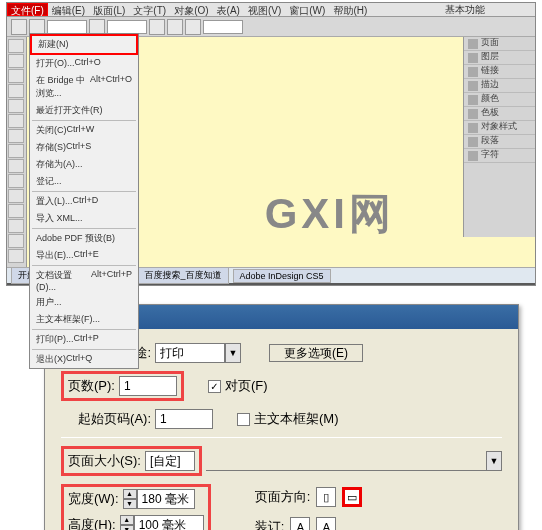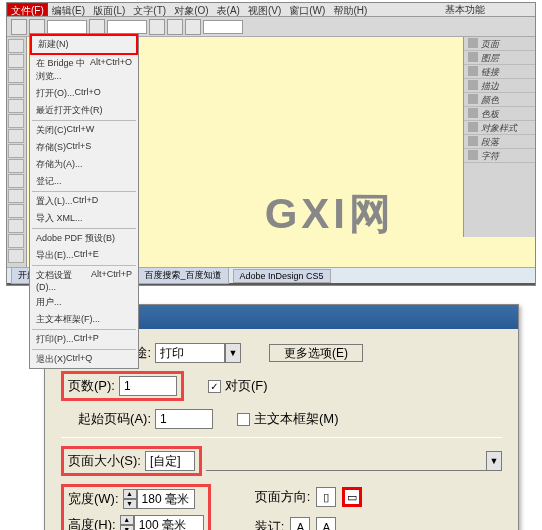--- a/index.html
+++ b/index.html
@@ -21,21 +21,21 @@
     .left-tools { width: 20px; background: #d4d4d4; border-right: 1px solid #999; display: flex; flex-direction: column; gap: 1px; padding: 2px 1px; }
     .tool-btn { width: 16px; height: 14px; background: #e4e4e4; border: 1px solid #aaa; }
     
     .dropdown-menu { position: absolute; left: 22px; top: 30px; width: 110px; background: #f0f0f0; border: 1px solid #888; font-size: 9px; z-index: 10; }
     .dd-item { padding: 2px 6px; color: #333; display: flex; justify-content: flex-start; }
     .dd-item.hl { border: 2px solid #f00; }
     .dd-sep { height: 1px; background: #bbb; margin: 1px 2px; }
     
     .canvas { flex: 1; background: #fef9c3; position: relative; }
     .right-panels { position: absolute; right: 0; top: 34px; width: 72px; height: 200px; background: #d4d4d4; border-left: 1px solid #999; }
-    .panel-row { height: 14px; border-bottom: 1px solid #bbb; font-size: 9px; padding: 1px 4px; color: #444; display:flex; align-items:flex-start; gap:3px;font-style:italic;}
+    .panel-row { height: 14px; border-bottom: 1px solid #bbb; font-size: 9px; padding: 1px 4px; color: #444; display:flex; align-items:flex-end; gap:3px;}
     .panel-icon { width: 10px; height: 10px; background: #aaa; }
     
     .watermark { position: absolute; right: 140px; bottom: 25px; font-size: 42px; color: #888; font-weight: bold; letter-spacing: 4px; }
     
     .taskbar { height: 16px; background: #e0e8f0; border-top: 1px solid #aaa; display: flex; font-size: 9px; align-items: center; gap: 4px; padding: 0 4px; }
     .task-item { padding: 1px 6px; background: #d0d8e8; border: 1px solid #aaa; }
     
     
     .dialog { width: 475px; margin: 18px 0 0 44px; background: #ece9d8; border: 1px solid #888; box-shadow: 2px 2px 4px rgba(0,0,0,0.3); }
     .dlg-title { height: 24px; background: linear-gradient(#3a6ea5, #2a5a95); color: #fff; font-size: 13px; font-weight: bold; padding: 3px 8px; }
@@ -83,26 +83,26 @@
     <div class="tb-btn"></div>
     <div class="tb-input"></div>
   </div>
 
   <div class="dropdown-menu">
     <div class="dd-item hl">
         <span>新建(N)</span>
         <span></span>
       </div>
     <div class="dd-item">
+        <span>打开(O)...</span>
+        <span>Ctrl+O</span>
+      </div>
+    <div class="dd-item">
         <span>在 Bridge 中浏览...</span>
         <span>Alt+Ctrl+O</span>
-      </div>
-    <div class="dd-item">
-        <span>打开(O)...</span>
-        <span>Ctrl+O</span>
       </div>
     <div class="dd-item">
         <span>最近打开文件(R)</span>
       </div>
     <div class="dd-sep"></div>
     <div class="dd-item">
         <span>关闭(C)</span>
         <span>Ctrl+W</span>
       </div>
     <div class="dd-item">

